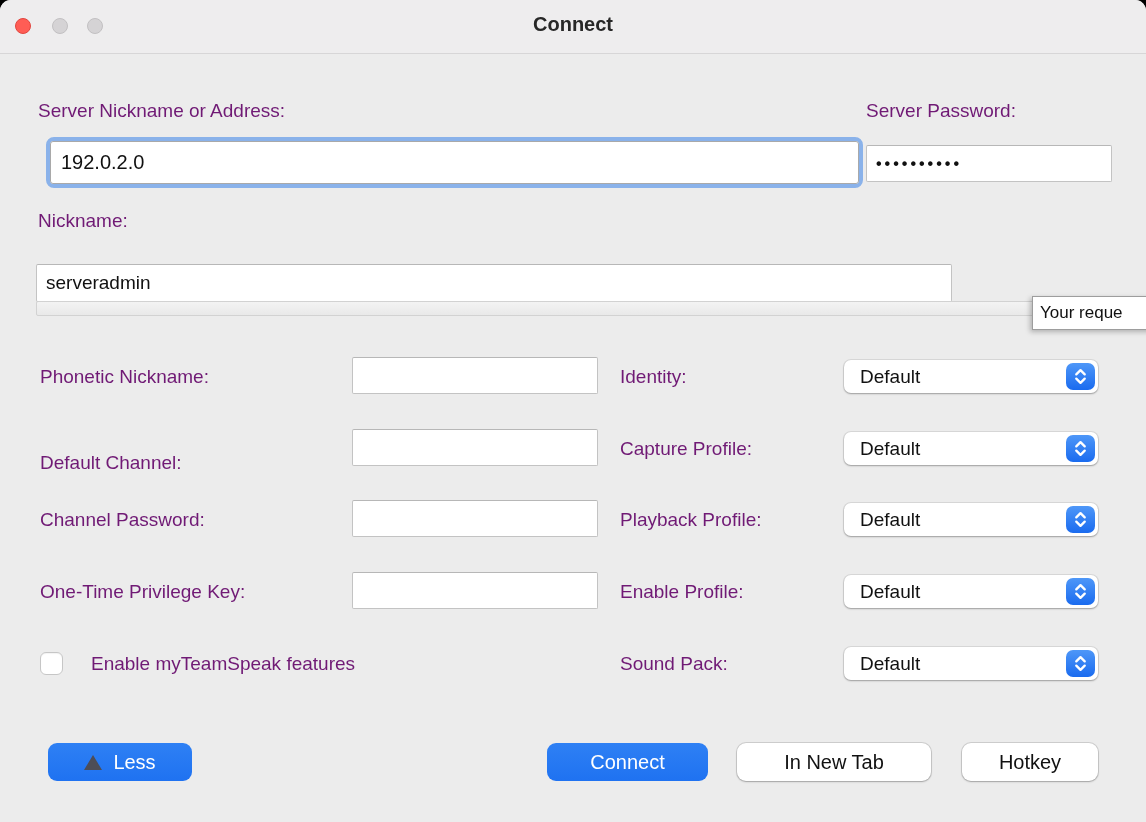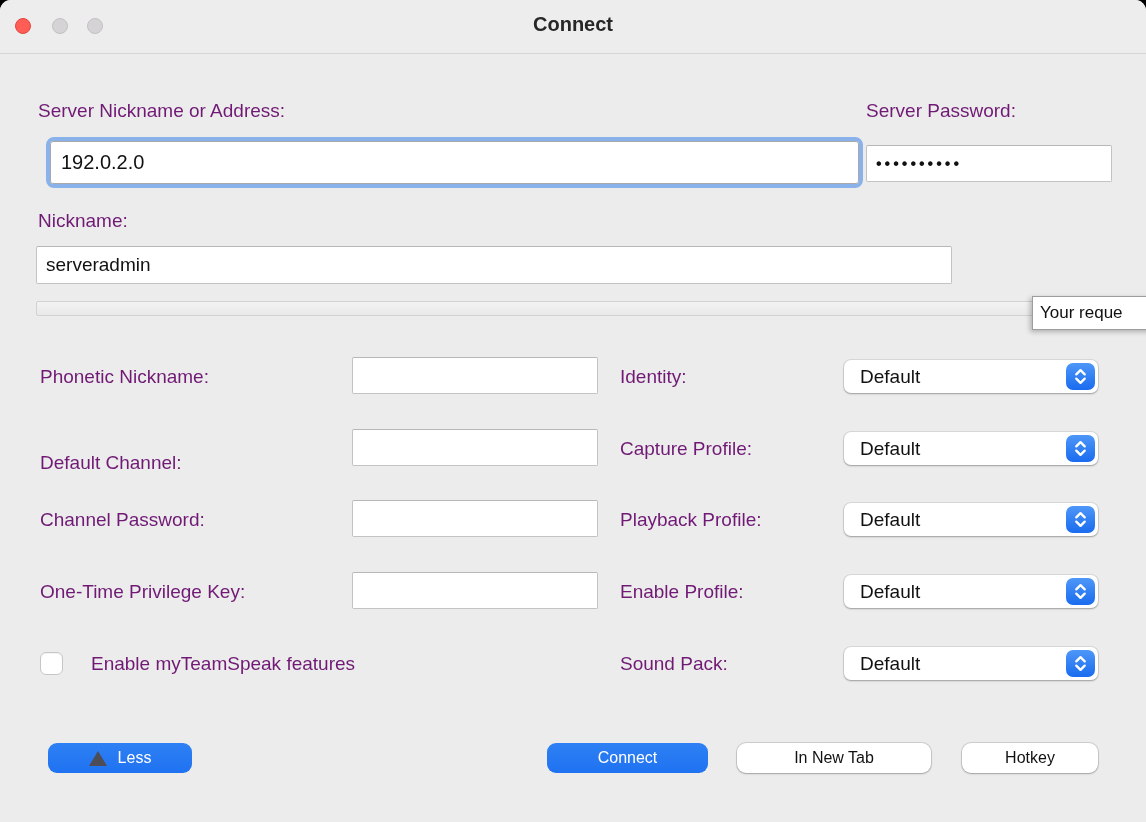--- a/index.html
+++ b/index.html
@@ -68,22 +68,22 @@
     display:flex; align-items:center; justify-content:center;
   }
   
   #checkbox {
     position:absolute; left:40px; top:652px; width:23px; height:23px;
     background:#fff; border:1px solid #c6c6c6; border-radius:6px;
     box-shadow:inset 0 1px 1px rgba(0,0,0,.05);
   }
   
   .btn {
-    position:absolute; top:743px; height:30px; border:none; border-radius:9px;
-    font-size:16px; font-family:"Liberation Sans", sans-serif;
+    position:absolute; top:743px; height:38px; border:none; border-radius:9px;
+    font-size:20px; font-family:"Liberation Sans", sans-serif;
     display:flex; align-items:center; justify-content:center; cursor:default;
   }
   .btn.blue { background:linear-gradient(#2e80f4,#1f72f1); color:#fff; }
   .btn.white {
     background:#fff; color:#111;
     box-shadow:0 0 0 1px rgba(0,0,0,.12), 0 1px 2px rgba(0,0,0,.22);
   }
   #less-btn { left:48px; width:144px; gap:11px; }
   #less-btn .tri {
     width:0; height:0; border-left:9px solid transparent;
@@ -107,21 +107,21 @@
 
   <div class="lbl" style="left:38px; top:100px;">Server Nickname or Address:</div>
   <div id="focus-ring">
     <input type="text" value="192.0.2.0" style="">
   </div>
 
   <div class="lbl" style="left:866px; top:100px;">Server Password:</div>
   <input class="tf" id="pwd-input" style="left: 866px; top: 145px; width: 246px; height: 37px;" type="text" value="••••••••••">
 
   <div class="lbl" style="left:38px; top:210px;">Nickname:</div>
-  <input class="tf" style="left: 36px; top: 246px; width: 916px; height: 38px;" type="text" value="serveradmin">
+  <input class="tf" style="left: 36px; top: 264px; width: 916px; height: 38px;" type="text" value="serveradmin">
 
   <div id="groove"></div>
 
   <div id="tooltip">Your reque</div>
 
   <div class="lbl" style="left:40px; top:366px;">Phonetic Nickname:</div>
   <input class="tf" style="left: 352px; top: 357px; width: 246px; height: 37px;" type="text" value="">
 
   <div class="lbl" style="left:40px; top:452px;">Default Channel:</div>
   <input class="tf" style="left: 352px; top: 429px; width: 246px; height: 37px;" type="text" value="">

